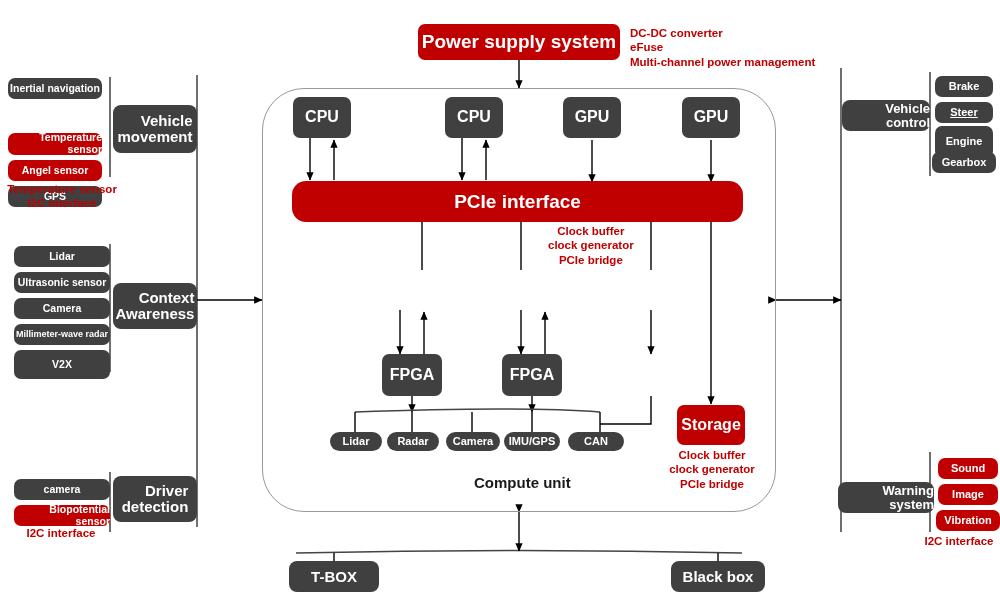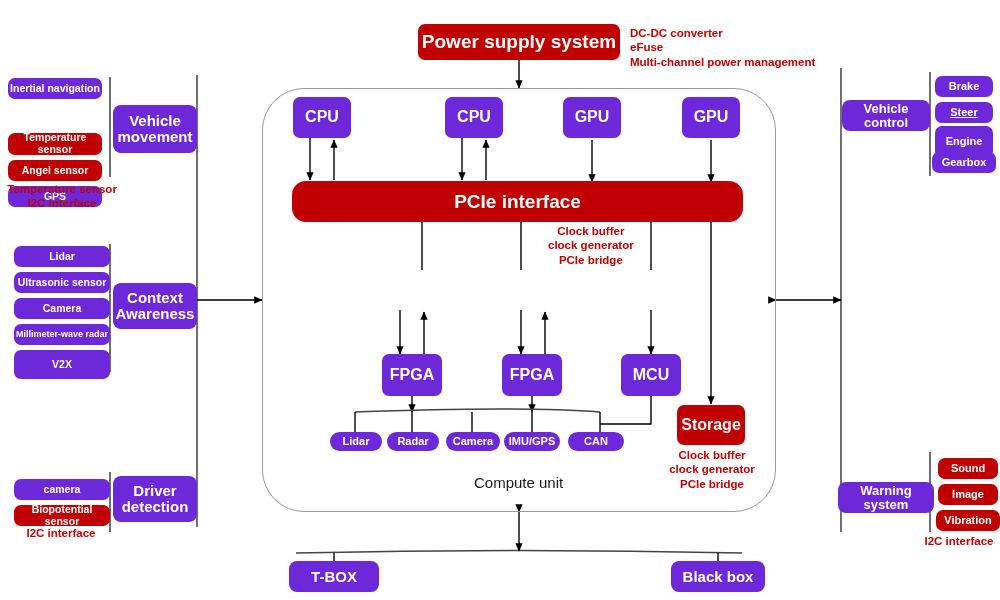--- a/index.html
+++ b/index.html
@@ -15,42 +15,42 @@
   }
   #wires {
     position: absolute; left: 0; top: 0;
     width: 1000px; height: 600px;
     pointer-events: none;
   }
   .box {
     position: absolute;
     box-sizing: border-box;
     display: flex; align-items: center; justify-content: center;
-    text-align: center;
+    text-align: right;
     border-radius: 7px;
     color: #ffffff;
     font-weight: bold;
     line-height: 1.05;
     white-space: pre-line;
   }
-  .grey { background: #6d28d9; }
+  .grey { background: #404040; }
   .red  { background: #c00000; }
   .grey-lg { background: #d9d9d9; border-radius: 9px; }
 
   .note {
     position: absolute;
     color: #c00000;
     font-weight: bold;
     line-height: 1.25;
     white-space: pre-line;
   }
   .plain-label {
     position: absolute;
     color: #1a1a1a;
-    font-weight: normal;
+    font-weight: bold;
     white-space: nowrap;
   }
   .compute-shell {
     position: absolute;
     box-sizing: border-box;
     border: 1px solid #999999;
     border-radius: 42px;
     background: transparent;
   }
   .flat-pill { border-radius: 11px; }
@@ -138,21 +138,20 @@
   <div class="box grey" style="left:682px; top:97px; width:58px; height:41px; font-size:16px;">GPU</div>
 
   <div class="box red" style="left:292px; top:181px; width:451px; height:41px; font-size:19px; border-radius:14px;">PCIe interface</div>
   <div class="note" style="left:548px; top:224px; font-size:11.5px; text-align:center;">Clock buffer
 clock generator
 PCIe bridge</div>
 
 
   <div class="box grey" style="left:382px; top:354px; width:60px; height:42px; font-size:16px;">FPGA</div>
   <div class="box grey" style="left:502px; top:354px; width:60px; height:42px; font-size:16px;">FPGA</div>
-  <div class="box grey" style="left:621px; top:354px; width:60px; height:42px; font-size:16px;">MCU</div>
 
   <div class="box grey flat-pill" style="left:330px; top:432px; width:52px; height:19px; font-size:11px;">Lidar</div>
   <div class="box grey flat-pill" style="left:387px; top:432px; width:52px; height:19px; font-size:11px;">Radar</div>
   <div class="box grey flat-pill" style="left:446px; top:432px; width:54px; height:19px; font-size:11px;">Camera</div>
   <div class="box grey flat-pill" style="left:504px; top:432px; width:56px; height:19px; font-size:11px;">IMU/GPS</div>
   <div class="box grey flat-pill" style="left:568px; top:432px; width:56px; height:19px; font-size:11px;">CAN</div>
 
   <div class="box red" style="left:677px; top:405px; width:68px; height:40px; font-size:16px;">Storage</div>
   <div class="note" style="left:664px; top:448px; width:96px; font-size:11.5px; text-align:center;">Clock buffer
 clock generator

